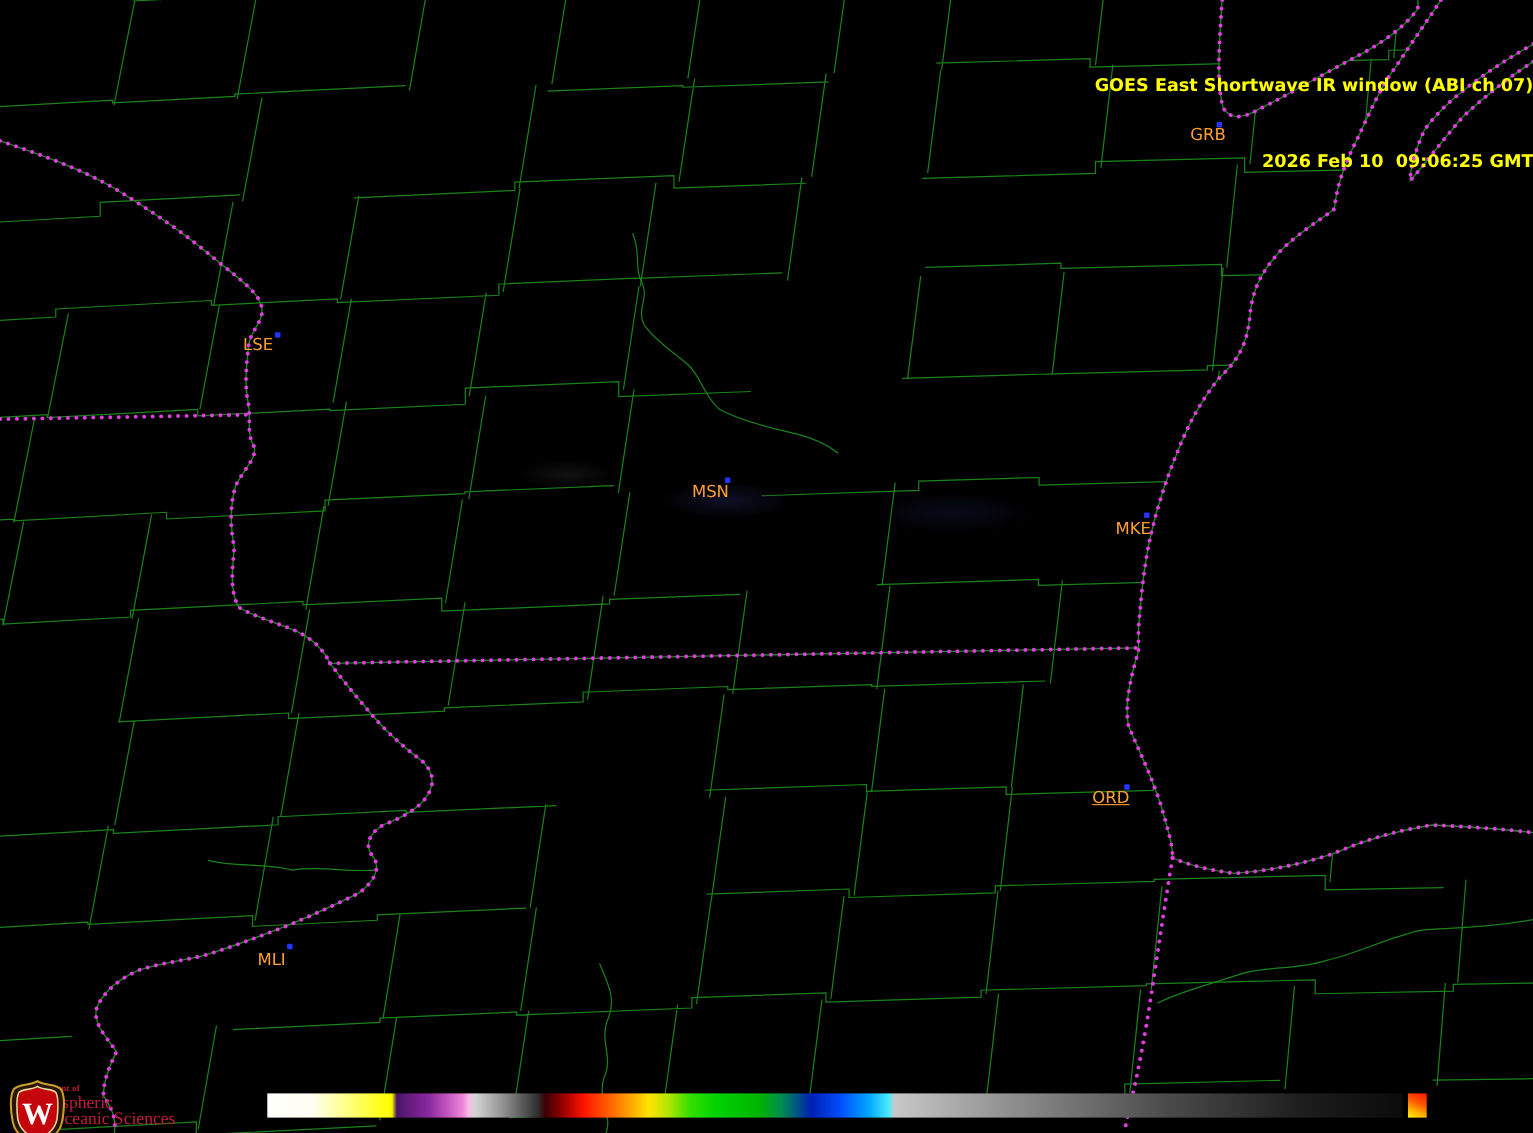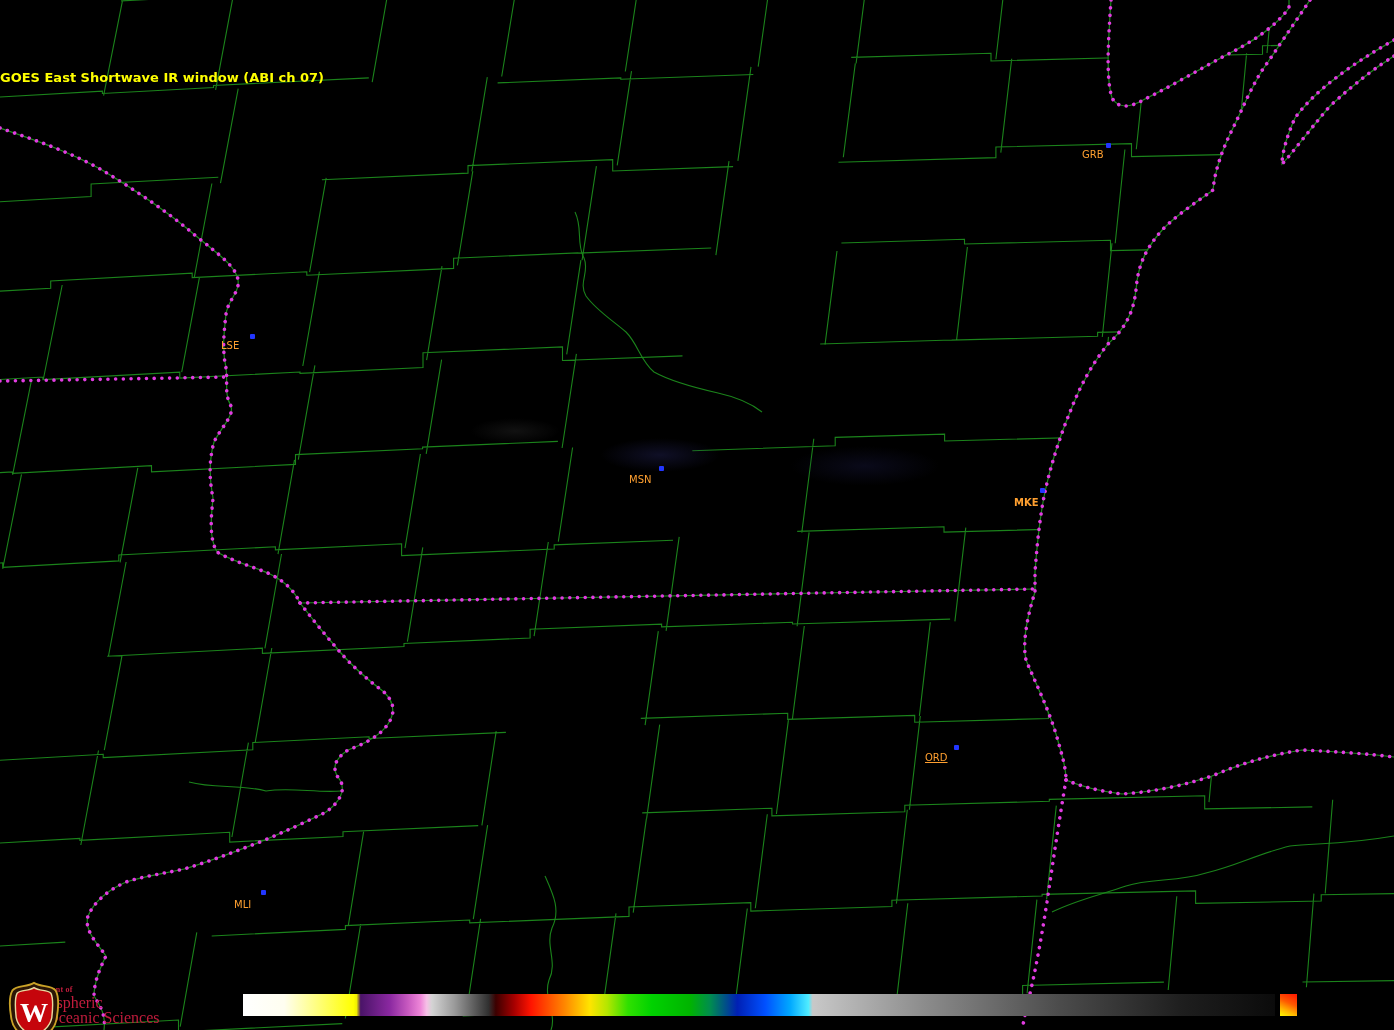--- a/index.html
+++ b/index.html
@@ -4,23 +4,23 @@
 <style>
   html,body{margin:0;padding:0;background:#000;}
   #stage{position:relative;width:1394px;height:1030px;background:#000;overflow:hidden;
          font-family:"DejaVu Sans","Liberation Sans",sans-serif;}
   svg{position:absolute;left:0;top:0;}
   .county{stroke:#1c8a1c;stroke-width:1.1;fill:none;opacity:.95;}
   .shoregreen{stroke:#1c8a1c;stroke-width:1.2;fill:none;}
   .dots{stroke:#e23ce2;stroke-width:3.6;fill:none;stroke-linecap:round;stroke-dasharray:.01 7.7;}
   .water{fill:#000;}
   .smudge{position:absolute;pointer-events:none;}
-  #title-block{position:absolute;left:0;top:20px;width:100%;text-align:left;color:#ffff00;
-               font-weight:bold;font-size:13px;line-height:23px;white-space:pre;}
-  .station{position:absolute;color:#ffa030;font-size:10px;line-height:15px;margin-top:32px;}
+  #title-block{position:absolute;left:0;top:20px;width:100%;text-align:right;color:#ffff00;
+               font-weight:bold;font-size:16px;line-height:23px;white-space:pre;}
+  .station{position:absolute;color:#ffa030;font-size:15px;line-height:15px;}
   .station .dot{position:absolute;width:5px;height:5px;background:#2236ff;border-radius:1px;}
   #colorbar{position:absolute;left:243px;top:994px;width:1032px;height:22px;
     background:linear-gradient(to right,
       #ffffff 0%, #fffef0 4%, #ffff00 10.7%, #f0f000 11.0%,
       #4a1468 11.4%, #8a28a0 14.2%, #c85ac0 16.0%, #ee86d8 17.2%, #f6c0e6 17.8%,
       #d4d4d4 18.3%, #9a9a9a 20.5%, #303030 23.8%,
       #3c0000 24.5%, #a80000 26.3%, #ff1400 27.9%, #ff8800 31.2%, #ffe400 33.6%,
       #b4e600 35.3%, #30e000 37.3%, #00d200 39.6%, #00b400 43.3%, #008c50 45.3%,
       #0020b4 47.9%, #0050ff 50.6%, #00a8ff 53.0%, #50ecff 54.8%,
       #c8c8c8 55.2%, #8c8c8c 66%, #4c4c4c 79%, #1e1e1e 91%, #0b0b0b 100%);}
@@ -86,39 +86,40 @@
       <use href="#b-shore" class="dots"></use>
     </g>
   </svg>
 
   <div class="smudge" style="left:600px;top:438px;width:120px;height:34px;background:radial-gradient(ellipse at center,rgba(28,28,70,.55),rgba(0,0,0,0) 70%);"></div>
   <div class="smudge" style="left:790px;top:446px;width:150px;height:40px;background:radial-gradient(ellipse at center,rgba(22,22,58,.45),rgba(0,0,0,0) 70%);"></div>
   <div class="smudge" style="left:470px;top:418px;width:90px;height:26px;background:radial-gradient(ellipse at center,rgba(35,35,35,.5),rgba(0,0,0,0) 70%);"></div>
 
   <div id="title-block">
     <div>GOES East Shortwave IR window (ABI ch 07)</div>
+    <div>2026 Feb 10  09:06:25 GMT</div>
   </div>
 
   <div class="station" style="left:1082px;top:115px;">
     <span class="dot" style="left:24px;top:-4px;"></span>
     <span>GRB</span>
   </div>
   <div class="station" style="left:221px;top:306px;">
     <span class="dot" style="left:29px;top:-4px;"></span>
     <span>LSE</span>
   </div>
   <div class="station" style="left:629px;top:440px;">
     <span class="dot" style="left:30px;top:-6px;"></span>
     <span>MSN</span>
   </div>
-  <div class="station" style="left:1014px;top:463px;font-weight:bold;">
+  <div class="station" style="left:1014px;top:473px;">
     <span class="dot" style="left:26px;top:-7px;"></span>
     <span>MKE</span>
   </div>
-  <div class="station" style="left:925px;top:718px;text-decoration:underline;">
+  <div class="station" style="left:993px;top:718px;text-decoration:underline;">
     <span class="dot" style="left:29px;top:-5px;"></span>
     <span>ORD</span>
   </div>
   <div class="station" style="left:234px;top:865px;">
     <span class="dot" style="left:27px;top:-7px;"></span>
     <span>MLI</span>
   </div>
 
   <div id="colorbar"></div>
   <div id="colorbar-cap"></div>

